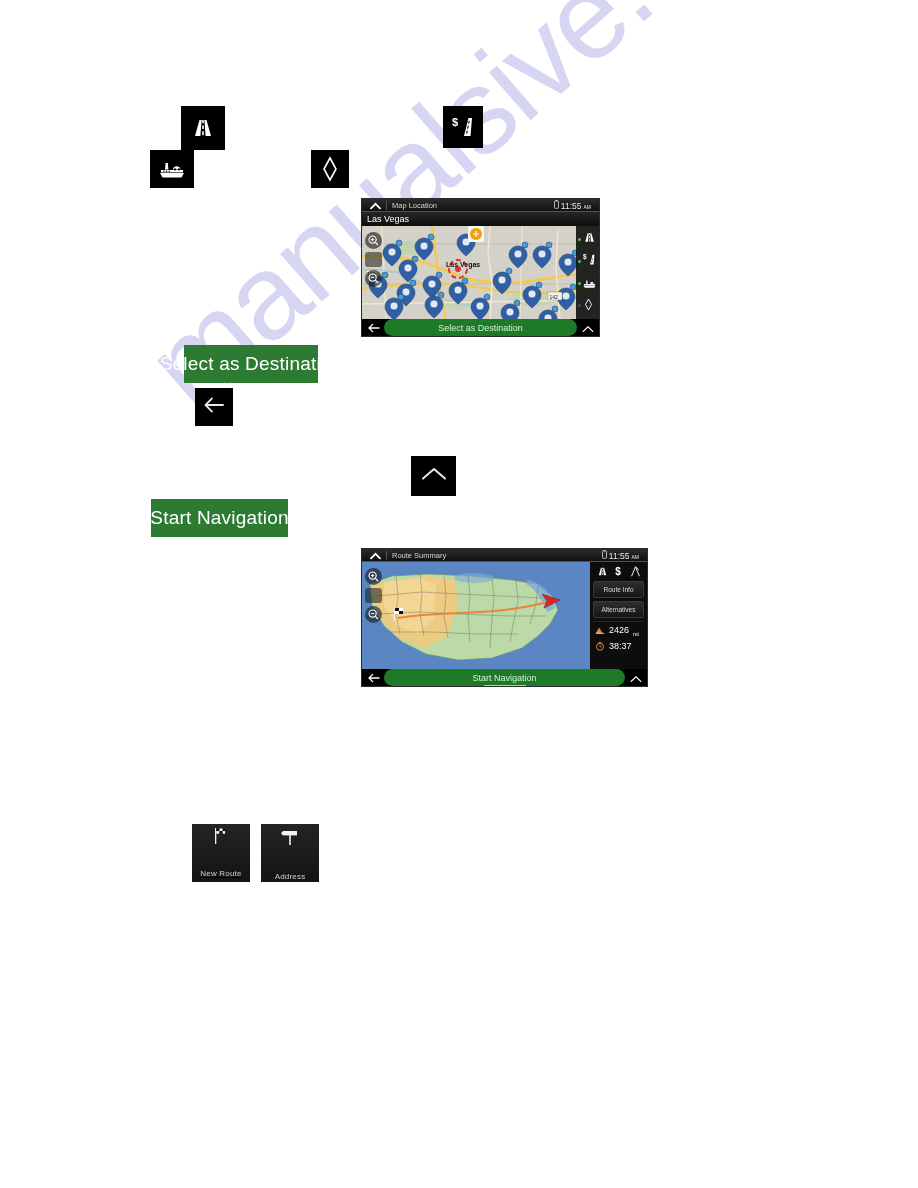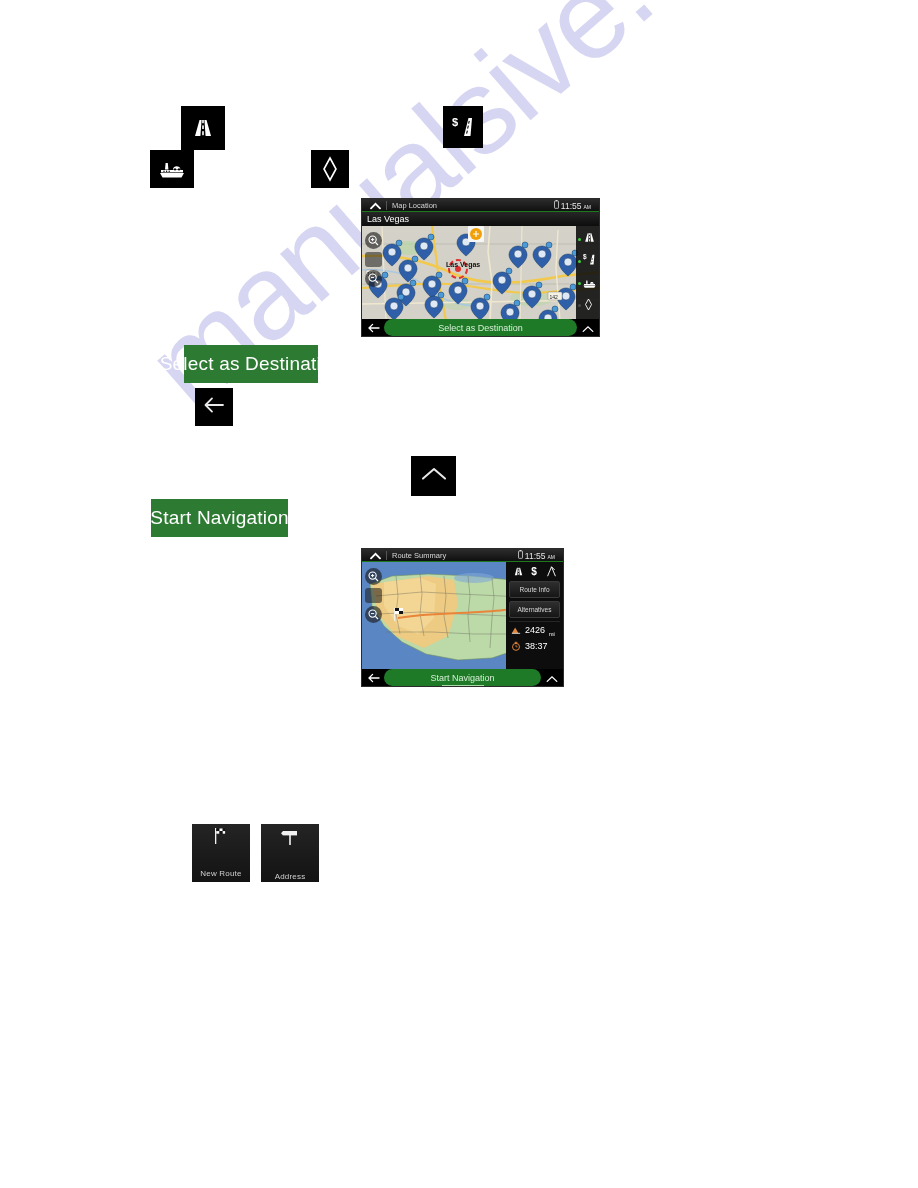--- a/index.html
+++ b/index.html
@@ -526,21 +526,21 @@
   <div class="black-btn" style="left:411px; top:456px; width:45px; height:40px;">
     <span>
       <svg width="26" height="16" viewBox="0 0 26 16">
           <path d="M2 12.6 L13 3 L24 12.6" stroke="#e8e8e8" stroke-width="2" fill="none" stroke-linecap="round" stroke-linejoin="round"></path>
         </svg>
     </span>
   </div>
 
   <div class="green-btn" style="left:151px; top:499px; width:137px; height:38px;">Start Navigation</div>
 
-  <div class="device" style="left:361px; top:548px; width:203px; height:139px;text-decoration:underline;">
+  <div class="device" style="left:361px; top:548px; width:287px; height:139px;text-decoration:underline;">
 
     <div class="dev-title">
       <span>
         <svg width="11" height="8" viewBox="0 0 11 8">
             <path d="M1 6.4 L5.5 1.8 L10 6.4" stroke="#fff" stroke-width="1.8" fill="none" stroke-linecap="round"></path>
           </svg>
       </span>
       <span class="tt">Route Summary</span>
       <span class="clock">
         <span>
@@ -681,21 +681,21 @@
       <div class="side">
         <span>
           <svg width="12" height="8" viewBox="0 0 12 8">
               <path d="M1.2 6.4 L6 1.8 L10.8 6.4" stroke="#fff" stroke-width="1.3" fill="none" stroke-linecap="round"></path>
             </svg>
         </span>
       </div>
     </div>
   </div>
 
-  <div class="menu-tile" style="left:192px; top:824px; width:58px; height:58px;">
+  <div class="menu-tile" style="left:192px; top:824px; width:58px; height:58px;text-decoration:underline;">
     <span class="glyph">
       <svg width="22" height="22" viewBox="0 0 22 22">
         <rect x="5" y="3" width="1.3" height="16" fill="#f2f2f2"></rect>
         <g transform="translate(6.3,3.5)">
           <rect x="0" y="0" width="3.2" height="2.6" fill="#111"></rect>
             <rect x="3.2" y="0" width="3.2" height="2.6" fill="#fff"></rect>
           <rect x="0" y="2.6" width="3.2" height="2.6" fill="#fff"></rect>
             <rect x="3.2" y="2.6" width="3.2" height="2.6" fill="#111"></rect>
           <rect x="6.4" y="0" width="2.4" height="2.6" fill="#111"></rect>
             <rect x="6.4" y="2.6" width="2.4" height="2.6" fill="#fff"></rect>

